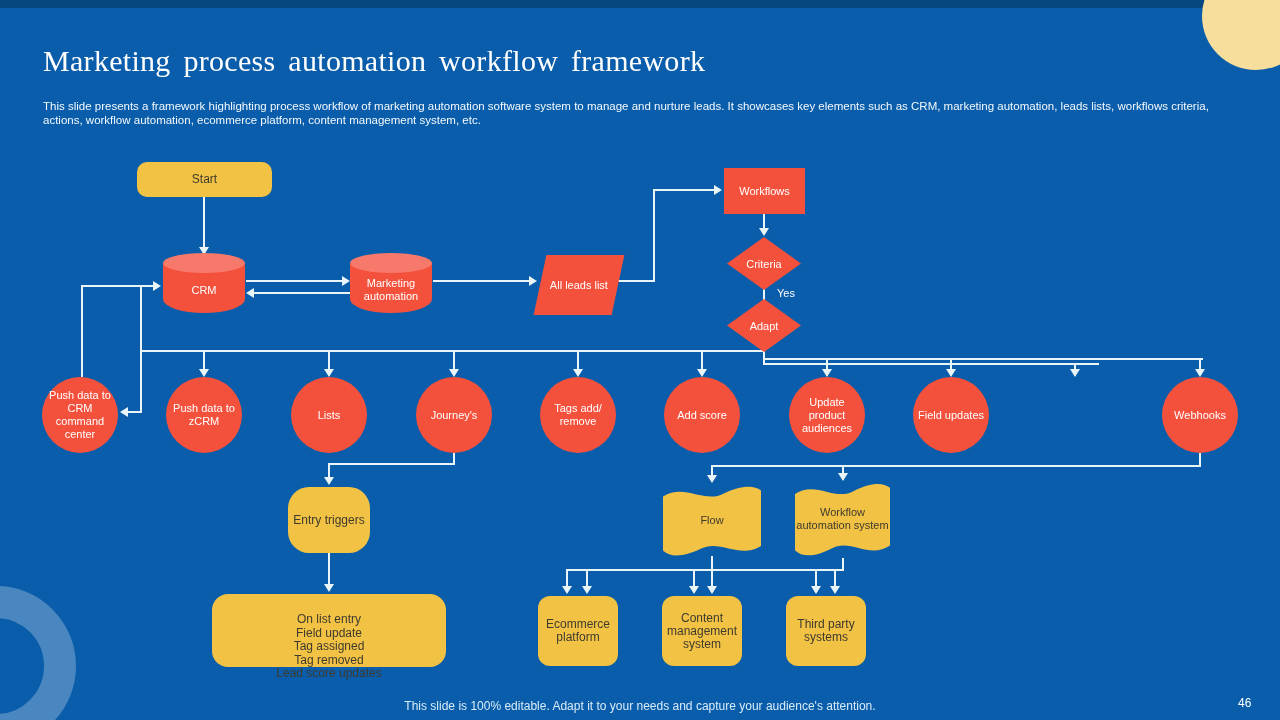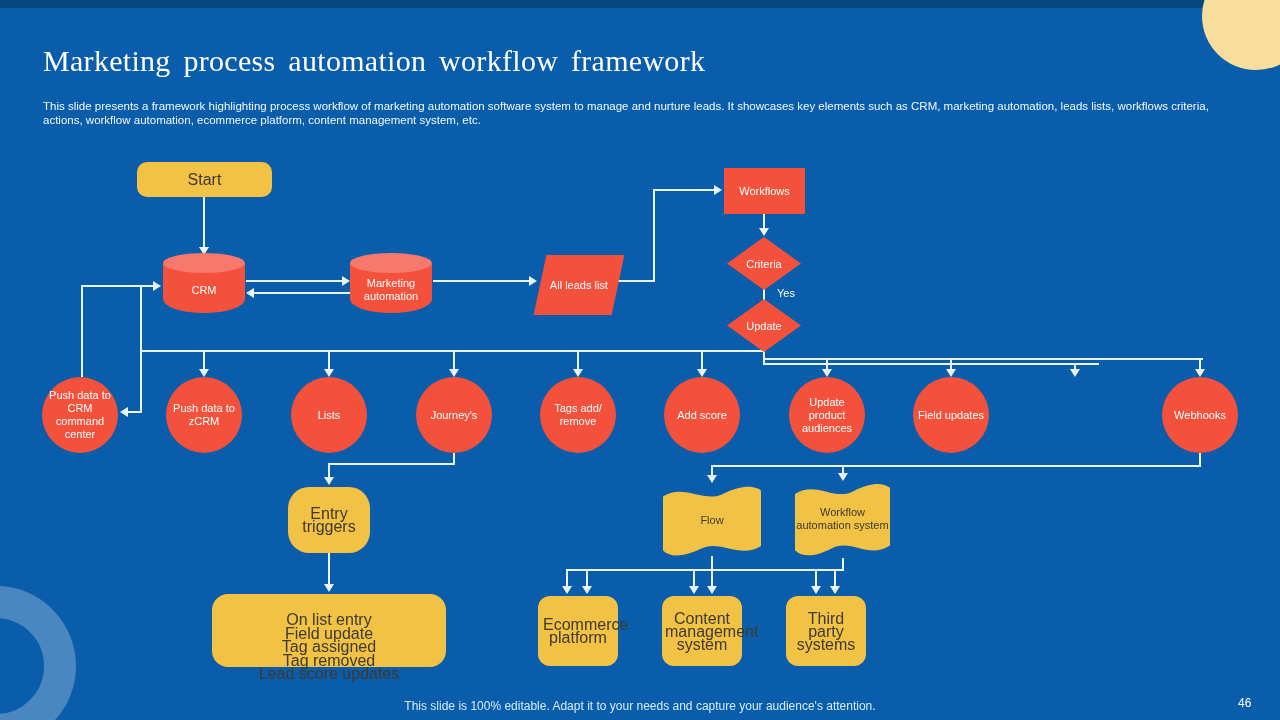--- a/index.html
+++ b/index.html
@@ -19,21 +19,21 @@
   
   .ln { position:absolute; background:#E9F5F9; z-index:1; }
   .ar { position:absolute; width:0; height:0; z-index:1; }
   .ar-d { border-left:5px solid transparent; border-right:5px solid transparent; border-top:8px solid #E9F5F9; }
   .ar-r { border-top:5px solid transparent; border-bottom:5px solid transparent; border-left:8px solid #E9F5F9; }
   .ar-l { border-top:5px solid transparent; border-bottom:5px solid transparent; border-right:8px solid #E9F5F9; }
 
   
   .node { position:absolute; display:flex; align-items:center; justify-content:center; text-align:center; z-index:2; }
   .red  { background:#F4513C; color:#FFF; font-size:11px; line-height:13px; }
-  .yel  { background:#F2C245; color:#3E3A2E; font-size:16px; line-height:13px; }
+  .yel  { background:#F2C245; color:#3E3A2E; font-size:12px; line-height:13px; }
   .pill { border-radius:10px; }
   .rrect14 { border-radius:21px; }
   .rrect12 { border-radius:12px; }
   .rrect16 { border-radius:16px; }
   .circ { width:76px; height:76px; border-radius:50%; background:#F4513C; color:#FFF; font-size:11px; line-height:13px; }
   .circ span { width:68px; }
   .diamond { clip-path:polygon(50% 0,100% 50%,50% 100%,0 50%); background:#F4513C; color:#FFF; font-size:11px; }
   .cyl { position:absolute; z-index:2; }
   .cyl-top { position:absolute; top:0; left:0; width:100%; height:20px; border-radius:50%; background:#F7796B; }
   .cyl-body { position:absolute; top:10px; left:0; width:100%; height:50px; background:#F4513C; border-radius:0 0 50% 50% / 0 0 14px 14px; }
@@ -159,21 +159,21 @@
     <span>Workflows</span>
   </div>
 
   <div class="node diamond" style="left:727px;top:237px;width:74px;height:53px;">
     <span>Criteria</span>
   </div>
 
   <div class="yes-label">Yes</div>
 
   <div class="node diamond" style="left:727px;top:299px;width:74px;height:53px;">
-    <span>Update</span>
+    <span>Adapt</span>
   </div>
 
   <div class="node circ" style="left:42px;top:377px;">
     <span>Push data to CRM command center</span>
   </div>
   <div class="node circ" style="left:166px;top:377px;">
     <span>Push data to zCRM</span>
   </div>
   <div class="node circ" style="left:291px;top:377px;">
     <span>Lists</span>

